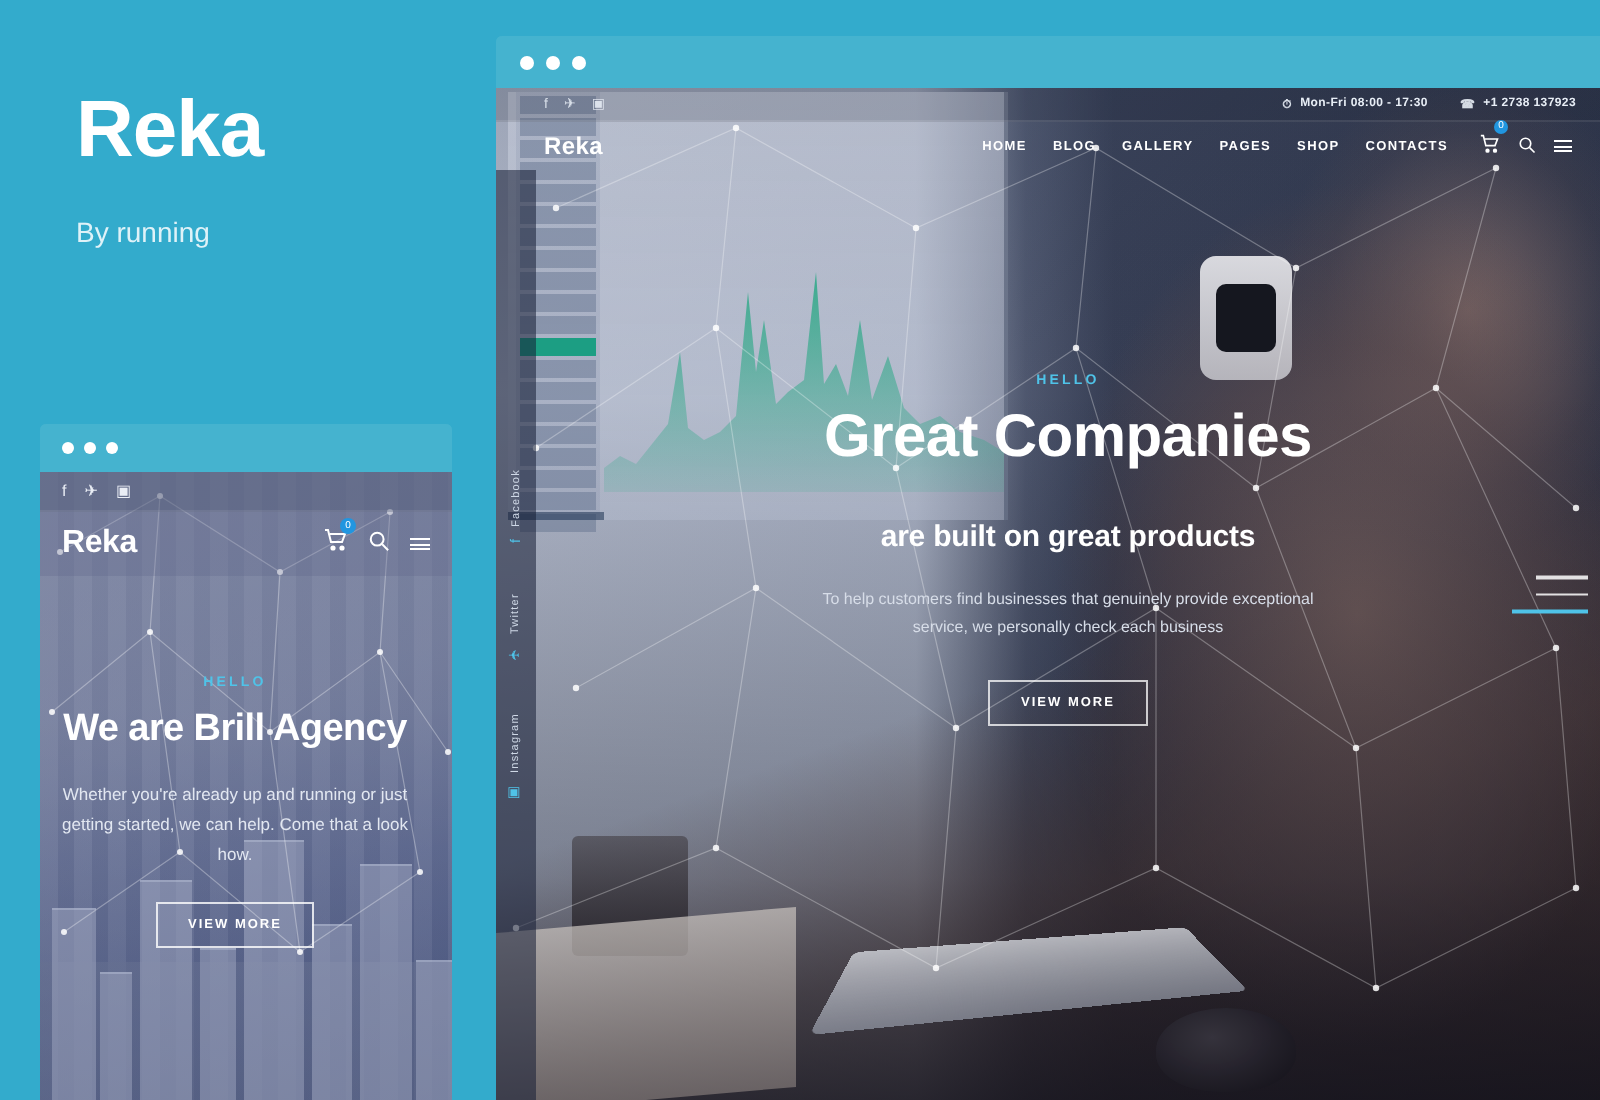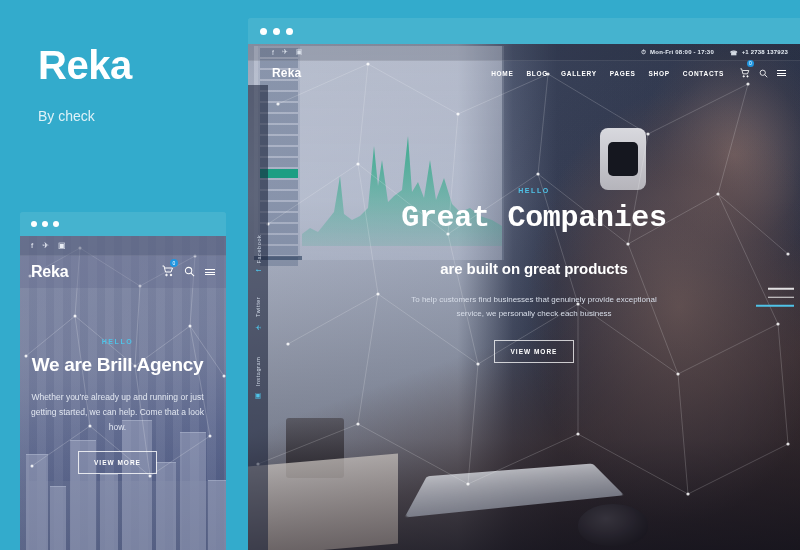--- a/index.html
+++ b/index.html
@@ -179,21 +179,21 @@
   .dt-hero {
     position: absolute; left: 20px; right: 0; top: 41px; bottom: 0;
     display: flex; flex-direction: column; align-items: center; justify-content: center;
     z-index: 4; text-align: center; padding-bottom: 85px;
   }
   .hello {
     color: #4fc3e8; font-size: 7px; letter-spacing: 1.6px; font-weight: bold;
     margin-bottom: 8px;
   }
   .h1 {
-    color: #fff; font-size: 30px; font-weight: bold; letter-spacing: -0.3px; line-height: 1.12; font-family: Liberation Mono, monospace;
+    color: #fff; font-size: 30px; font-weight: bold; letter-spacing: -0.3px; line-height: 1.12;
   }
   .h2 {
     color: #fff; font-size: 15px; font-weight: bold; margin-top: 24px; letter-spacing: -0.1px;
   }
   .lead {
     color: #d7dde8; font-size: 8px; line-height: 1.85; margin-top: 16px;
     max-width: 272px;
   }
   .btn-outline {
     margin-top: 18px; border: 1px solid rgba(255,255,255,0.75);
@@ -272,21 +272,21 @@
     margin-top: 16px; border: 1px solid rgba(255,255,255,0.8); color: #fff;
     font-size: 6.5px; font-weight: bold; letter-spacing: 1px; padding: 7px 15px;
     background: transparent; text-transform: uppercase; cursor: pointer; font-family: inherit;
   }
 </style>
 </head>
 <body>
 
 <div class="brand">
   <div class="brand-title">Reka</div>
-  <div class="brand-by">By check</div>
+  <div class="brand-by">By running</div>
 </div>
 
 <div class="desktop">
 
   <div class="chrome-bar">
     <span class="dot"></span>
     <span class="dot"></span>
     <span class="dot"></span>
   </div>
 

